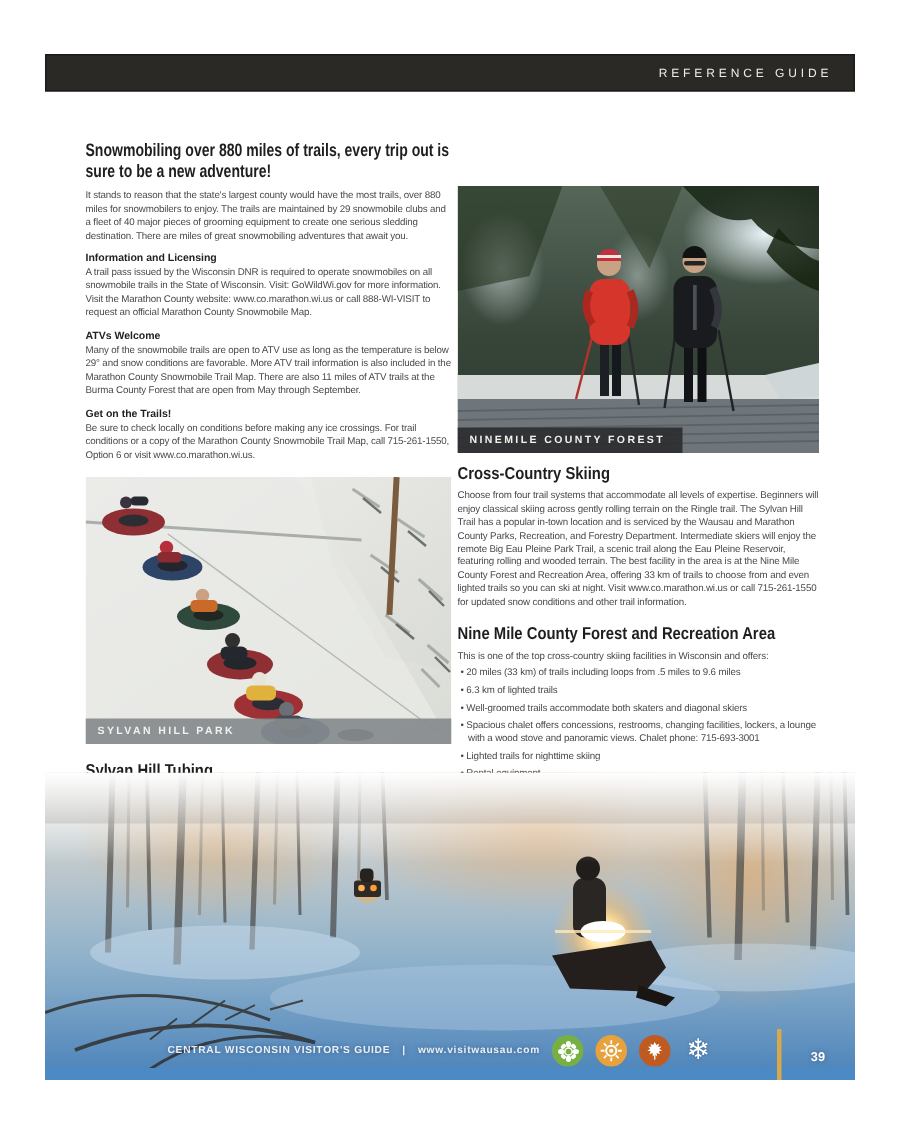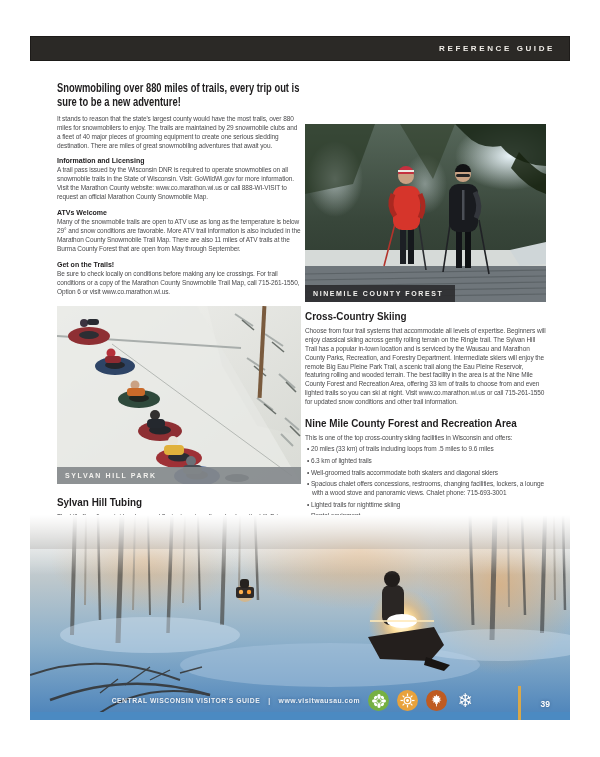--- a/index.html
+++ b/index.html
@@ -2,23 +2,23 @@
 <html><head>
 <meta charset="utf-8">
 <style>
   html,body{margin:0;padding:0;background:#ffffff;}
   .page{position:relative;width:600px;height:757px;background:#ffffff;overflow:hidden;
         font-family:"Liberation Sans","DejaVu Sans",sans-serif;color:#3f3f41;}
   
   .topbar{position:absolute;left:30px;top:36px;width:540px;height:25px;background:#2b2926;
           display:flex;align-items:center;justify-content:flex-end;box-sizing:border-box;
           padding-right:14px;border:1px solid #1d1b19;}
-  .topbar span{color:#efece7;font-size:8px;font-weight:bold;letter-spacing:2.6px;}
-  
-  .col-left{position:absolute;left:57px;top:82px;width:244px;}
+  .topbar span{color:#efece7;font-size:8px;font-weight:normal;letter-spacing:2.6px;}
+  
+  .col-left{position:absolute;left:57px;top:94px;width:244px;}
   .col-right{position:absolute;left:305px;top:78px;width:241px;margin-top:46px;}
   .h1{font-size:12px;font-weight:bold;color:#1f1d1e;line-height:1.15;margin:0 0 5px 0;
       transform:scaleX(.78);transform-origin:0 0;width:128%;}
   .h2{font-size:11.5px;font-weight:bold;color:#1f1d1e;line-height:1.1;margin:0 0 4px 0;
       transform:scaleX(.86);transform-origin:0 0;width:116%;}
   .h3{font-size:7px;font-weight:bold;color:#232122;margin:7px 0 2px 0;}
   .body-txt{font-size:6.5px;line-height:1.38;color:#4a4a4c;margin:0 0 2px 0;letter-spacing:-.1px;}
   .bullets{margin-top:2px;}
   .bullet-item{font-size:6.5px;line-height:1.32;color:#4a4a4c;margin:0 0 3.2px 0;
                padding-left:7px;text-indent:-5px;letter-spacing:-.1px;}

